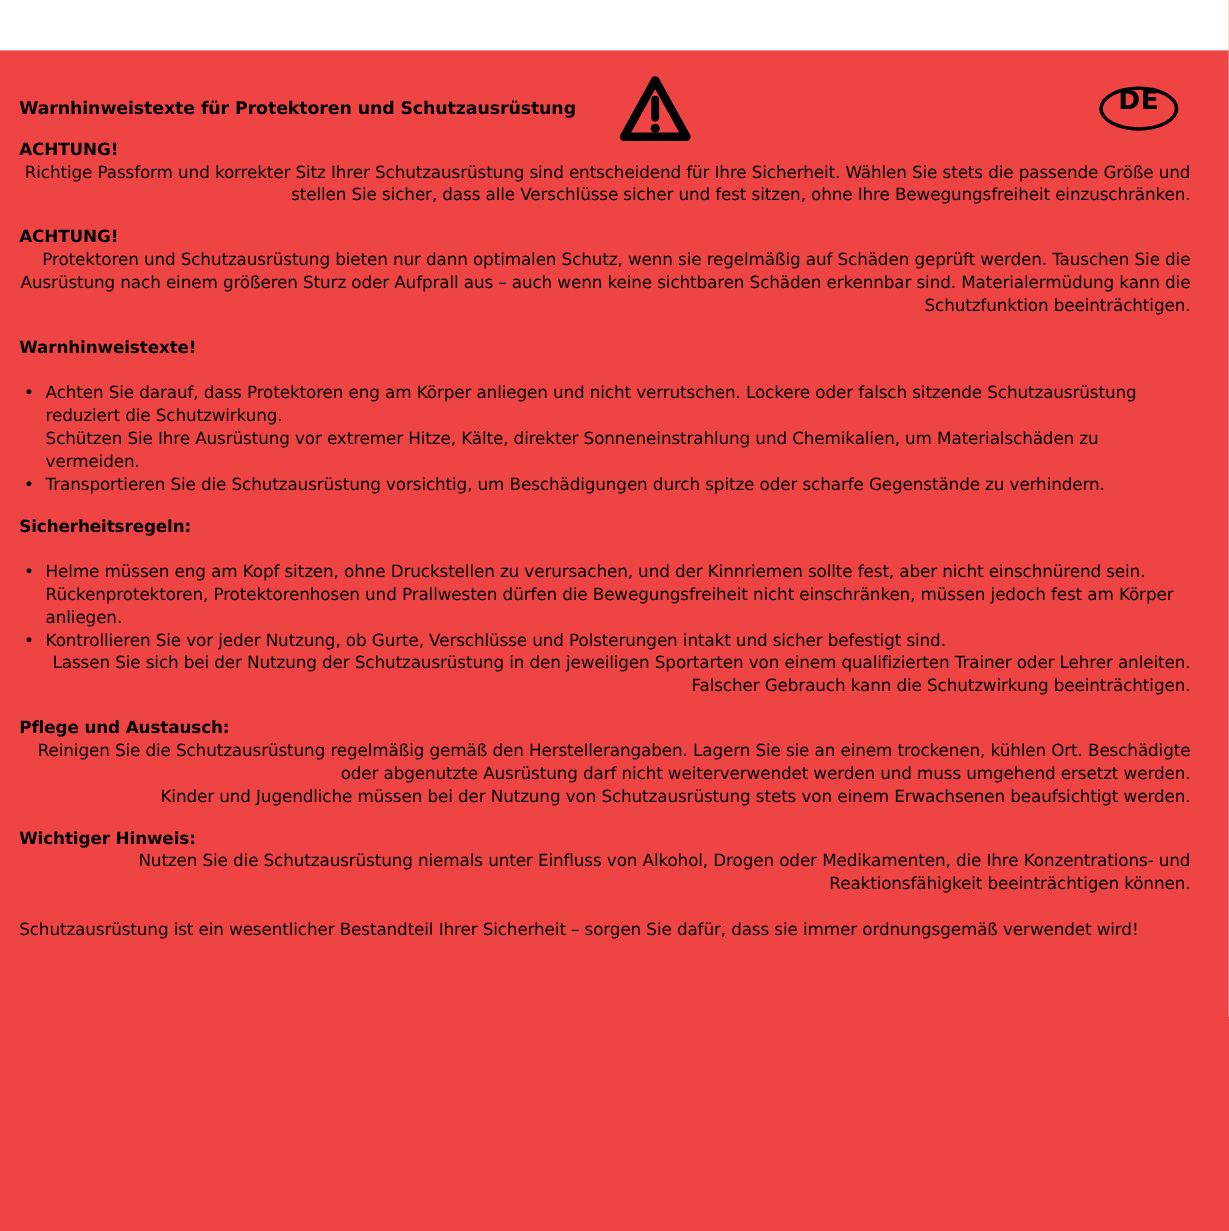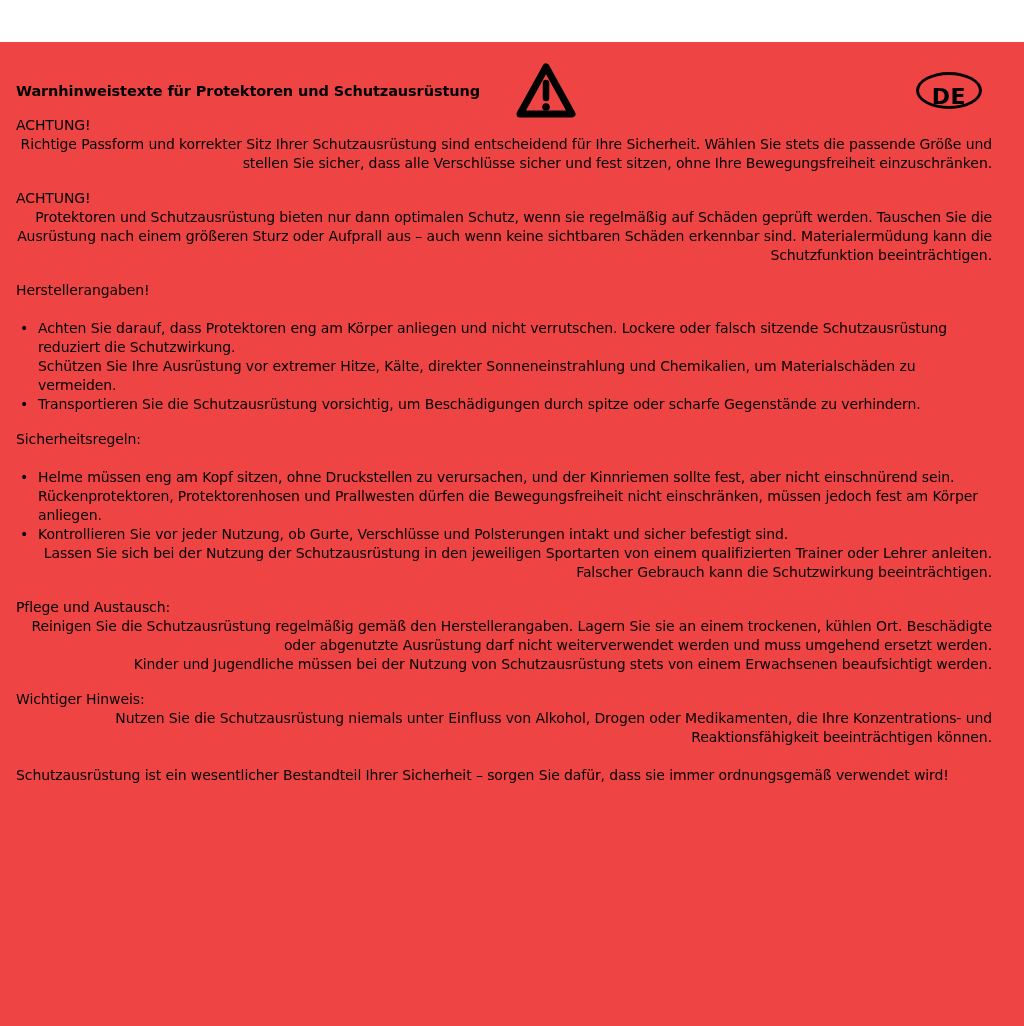--- a/index.html
+++ b/index.html
@@ -42,37 +42,37 @@
   }
   .de-badge {
     position: absolute;
     left: 916px;
     top: 30px;
     width: 60px;
     height: 31px;
     border: 3.5px solid #000000;
     border-radius: 50%;
     display: flex;
-    align-items: flex-end;
+    align-items: flex-start;
     justify-content: center;
     font-weight: bold;
     font-size: 22px;
     letter-spacing: 0.5px;
     padding: 0;
   }
   
   .content {
     position: absolute;
     left: 16px;
     top: 74px;
     width: 976px;
   }
   .section-heading {
     font-size: 14px;
-    font-weight: normal;
+    font-weight: bold;
     margin: 16px 0 0 0;
     line-height: 19px;
   }
   .section:first-child .section-heading {
     margin-top: 0;
   }
   .paragraph {
     margin: 0;
     text-align: right;
   }
@@ -115,21 +115,21 @@
   <div class="content">
       <section class="section">
         <h2 class="section-heading">ACHTUNG!</h2>
         <p class="paragraph">Richtige Passform und korrekter Sitz Ihrer Schutzausrüstung sind entscheidend für Ihre Sicherheit. Wählen Sie stets die passende Größe und stellen Sie sicher, dass alle Verschlüsse sicher und fest sitzen, ohne Ihre Bewegungsfreiheit einzuschränken.</p>
       </section>
       <section class="section">
         <h2 class="section-heading">ACHTUNG!</h2>
         <p class="paragraph">Protektoren und Schutzausrüstung bieten nur dann optimalen Schutz, wenn sie regelmäßig auf Schäden geprüft werden. Tauschen Sie die Ausrüstung nach einem größeren Sturz oder Aufprall aus – auch wenn keine sichtbaren Schäden erkennbar sind. Materialermüdung kann die Schutzfunktion beeinträchtigen.</p>
       </section>
       <section class="section">
-        <h2 class="section-heading">Herstellerangaben!</h2>
+        <h2 class="section-heading">Warnhinweistexte!</h2>
         <ul class="bullet-list">
           <li class="list-item">
             <span class="bullet-marker">•</span>
             <div class="list-item-line">Achten Sie darauf, dass Protektoren eng am Körper anliegen und nicht verrutschen. Lockere oder falsch sitzende Schutzausrüstung reduziert die Schutzwirkung.</div>
             <div class="list-item-line">Schützen Sie Ihre Ausrüstung vor extremer Hitze, Kälte, direkter Sonneneinstrahlung und Chemikalien, um Materialschäden zu vermeiden.</div>
           </li>
           <li class="list-item">
             <span class="bullet-marker">•</span>
             <div class="list-item-line">Transportieren Sie die Schutzausrüstung vorsichtig, um Beschädigungen durch spitze oder scharfe Gegenstände zu verhindern.</div>
           </li>

